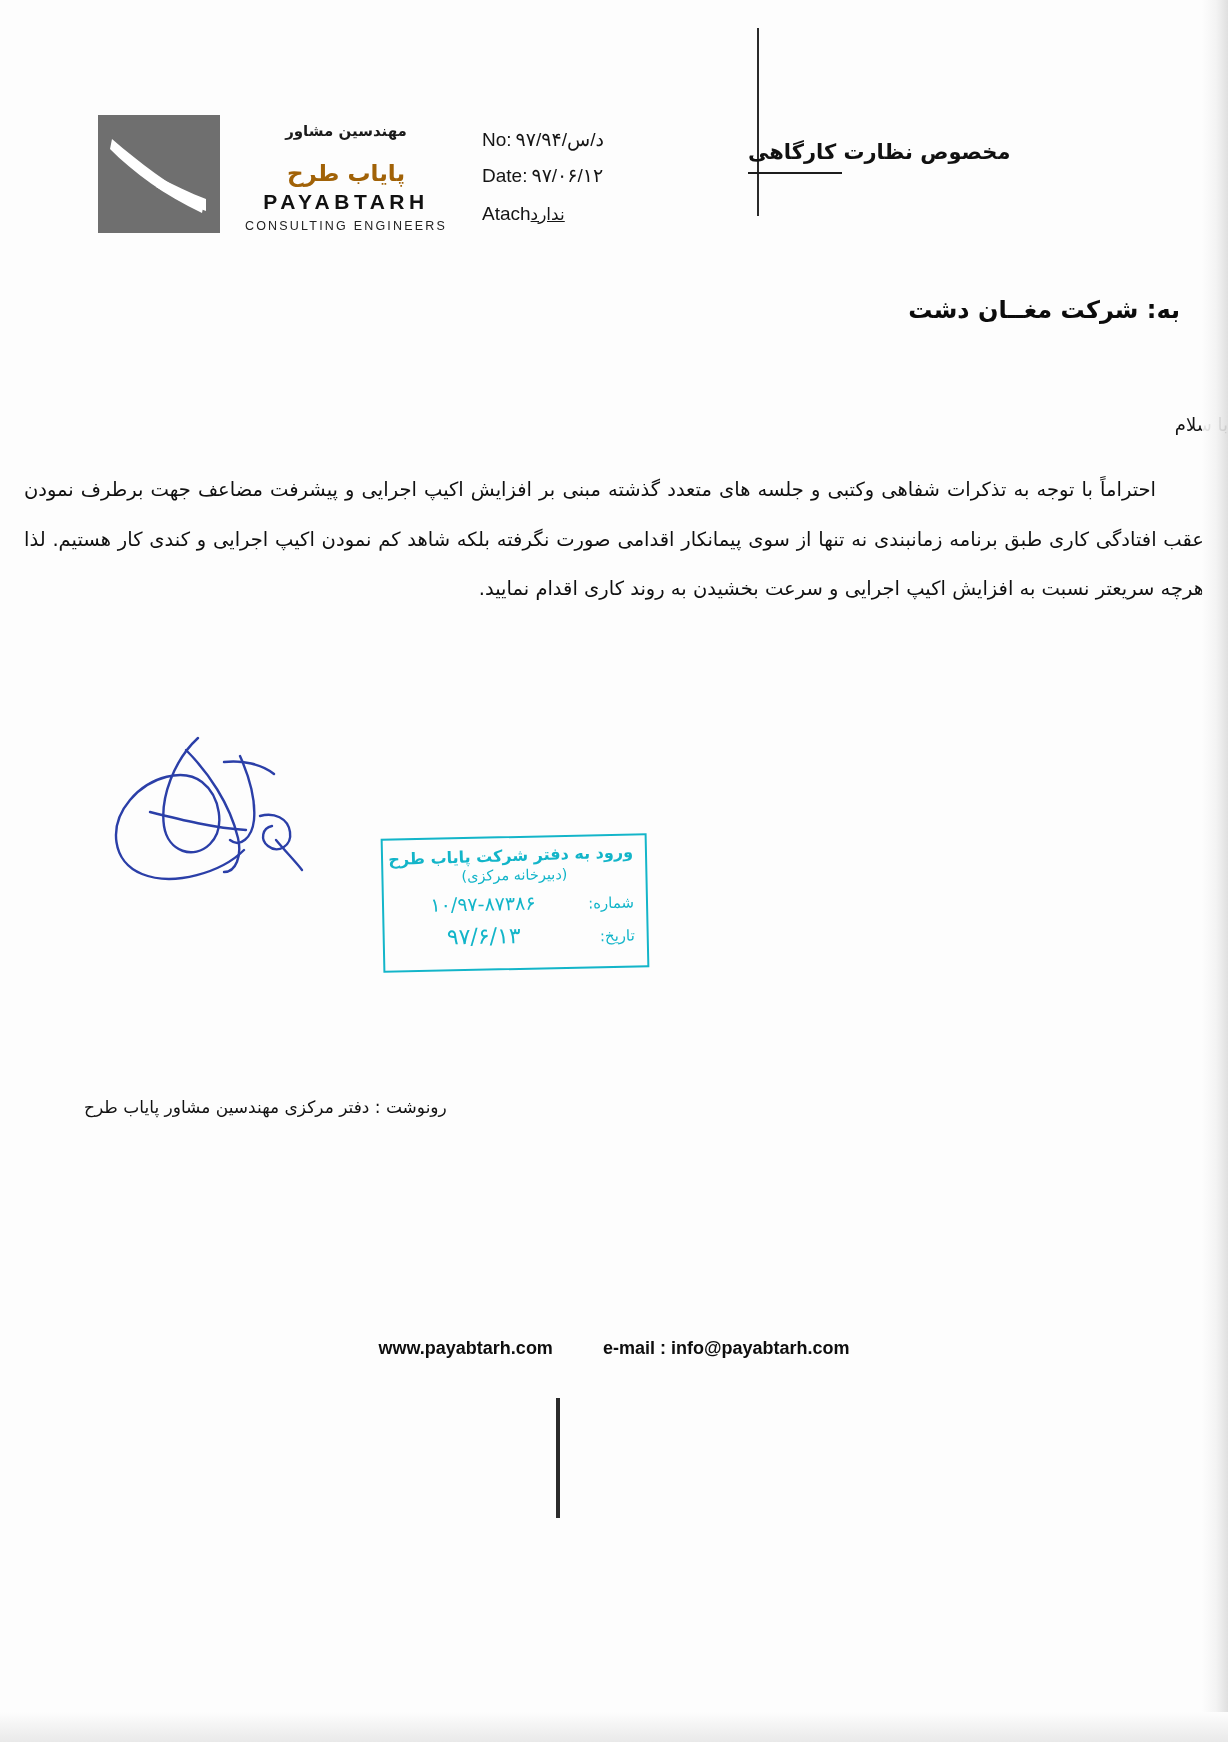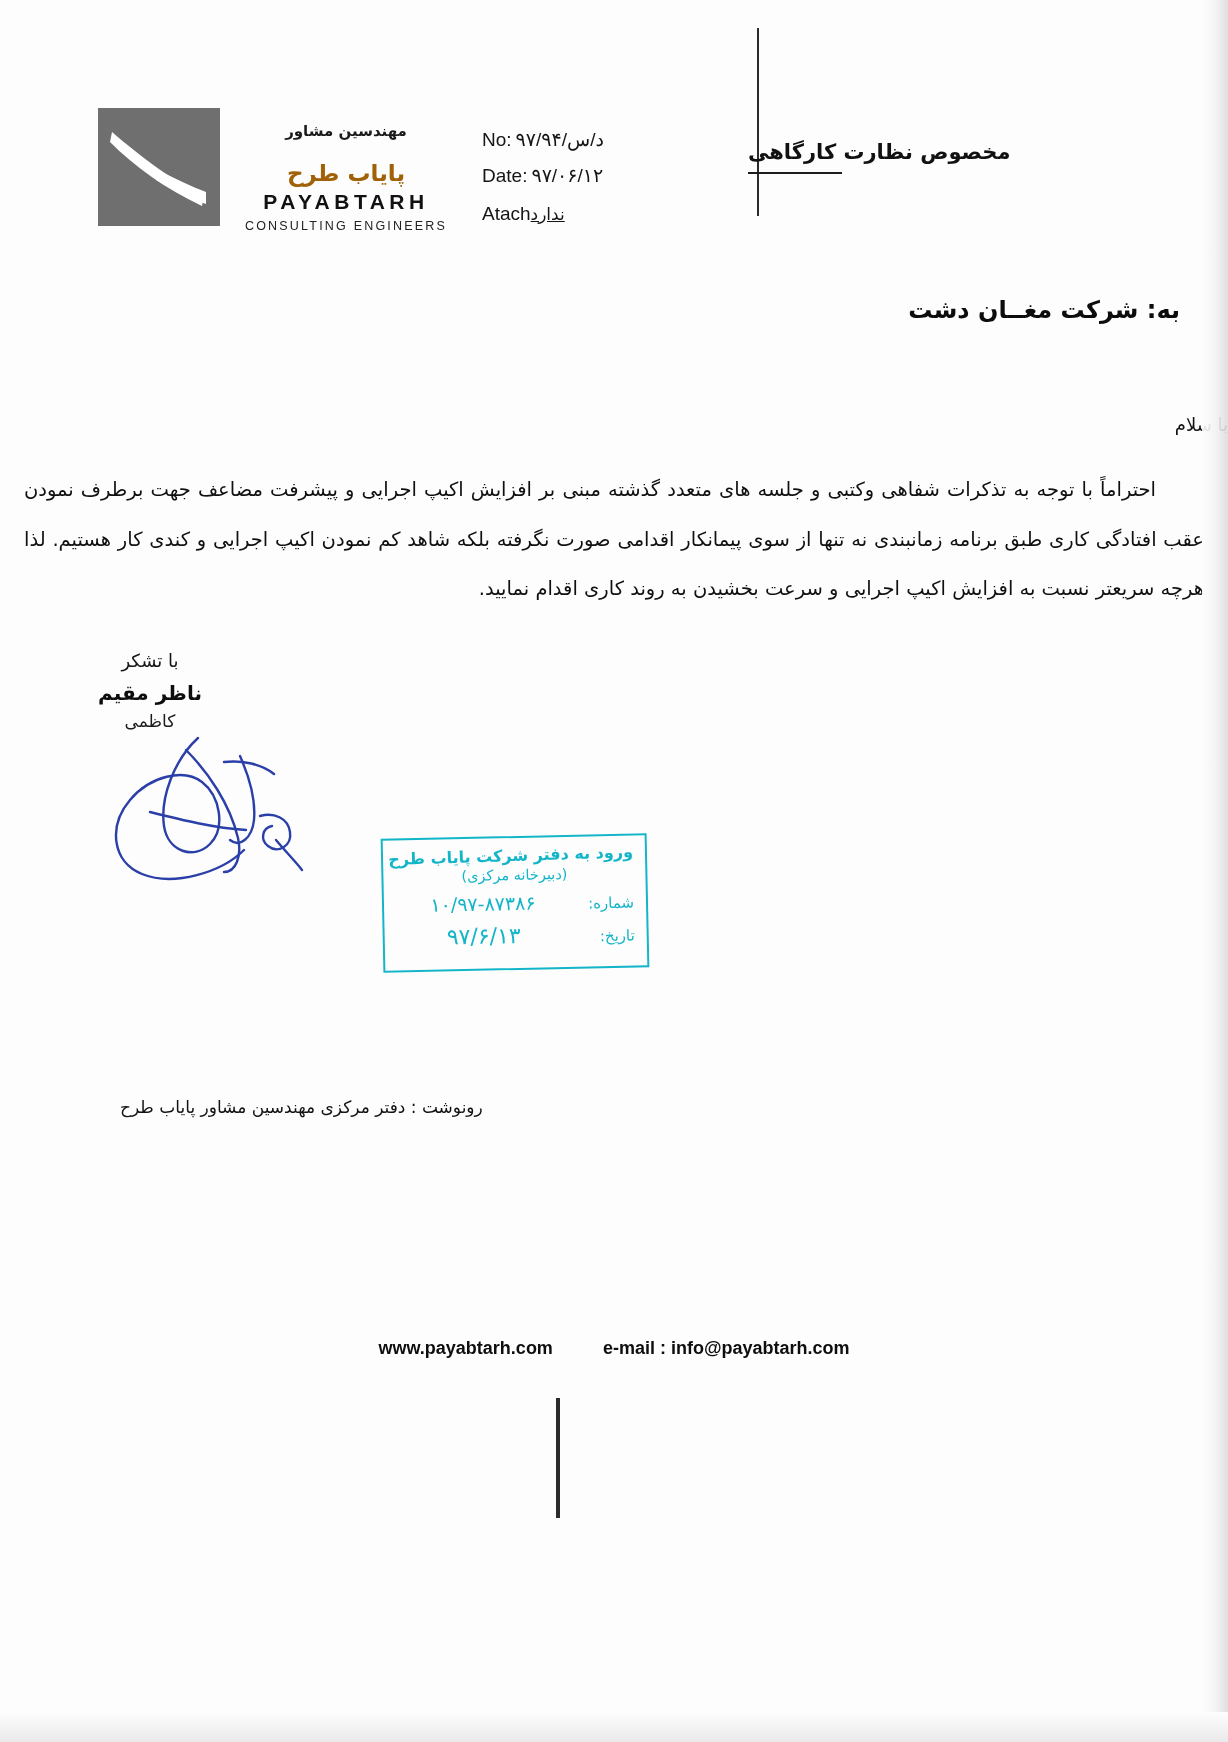--- a/index.html
+++ b/index.html
@@ -32,21 +32,21 @@
     background: linear-gradient(to top, #e9e9e9 0%, #fdfdfd 100%);
   }
 
   
   .logo-block {
     position: absolute;
     top: 100px; right: 770px;
     width: 360px;
     display: flex;
     flex-direction: row-reverse;
-    align-items: center;
+    align-items: flex-end;
     gap: 14px;
   }
   .logo-mark {
     width: 122px; height: 118px;
     background: #6f6f6f;
     position: relative;
     overflow: hidden;
     flex: 0 0 auto;
   }
   .logo-mark .swoosh {
@@ -250,21 +250,21 @@
     font-size: 19px;
     letter-spacing: 1px;
   }
   .stamp .s-row.date .s-val { font-size: 22px; }
 
   
   .cc-line {
     position: absolute;
     top: 1097px;
     right: 0; left: 0;
-    padding-left: 120px;
+    padding-left: 84px;
     text-align: left;
     font-size: 17px;
     color: #121212;
     direction: rtl;
   }
   .footer {
     position: absolute;
     top: 1338px;
     left: 0; right: 0;
     display: flex;
@@ -328,25 +328,20 @@
   <div class="to-line">به: شرکت مغــان دشت</div>
 
   <div class="greeting">
     <span class="inner">با سلام</span>
   </div>
 
   <div class="paragraph">
     <span class="indent"></span><span>احتراماً با توجه به تذکرات شفاهی وکتبی و جلسه های متعدد گذشته مبنی بر افزایش اکیپ اجرایی و پیشرفت مضاعف جهت برطرف نمودن عقب افتادگی کاری طبق برنامه زمانبندی نه تنها از سوی پیمانکار اقدامی صورت نگرفته بلکه شاهد کم نمودن اکیپ اجرایی و کندی کار هستیم. لذا هرچه سریعتر نسبت به افزایش اکیپ اجرایی و سرعت بخشیدن به روند کاری اقدام نمایید.</span>
   </div>
 
-  <div class="signoff">
-    <div class="thanks">با تشکر</div>
-    <div class="role">ناظر مقیم</div>
-    <div class="name">کاظمی</div>
-  </div>
 
   <svg class="signature" viewBox="0 0 250 190">
     <g fill="none" stroke="#2b3fa8" stroke-width="2.4" stroke-linecap="round">
       <path d="M108 18 C 84 40, 70 78, 74 106 C 78 132, 104 140, 120 124 C 136 108, 130 76, 112 62 C 94 48, 60 56, 40 80 C 18 106, 22 142, 52 154 C 84 167, 132 152, 154 130"></path>
       <path d="M96 30 C 118 52, 140 84, 148 118 C 152 136, 146 152, 134 152"></path>
       <path d="M150 36 C 158 54, 166 78, 164 100 C 162 118, 150 128, 140 120"></path>
       <path d="M134 42 C 152 40, 172 44, 184 54"></path>
       <path d="M170 96 C 184 92, 198 98, 200 112 C 202 126, 188 134, 178 126 C 170 120, 172 108, 182 106"></path>
       <path d="M186 120 C 196 132, 206 142, 212 150"></path>
       <path d="M60 92 C 92 100, 124 108, 156 110"></path>

